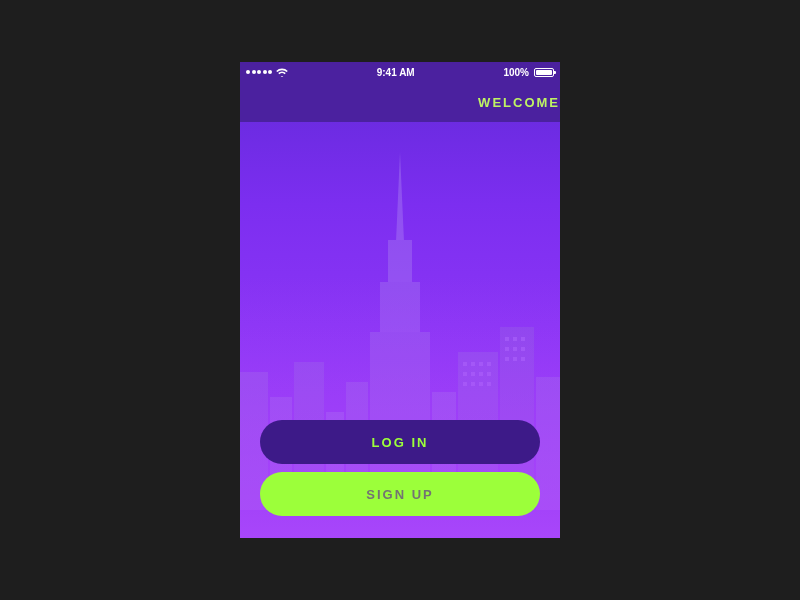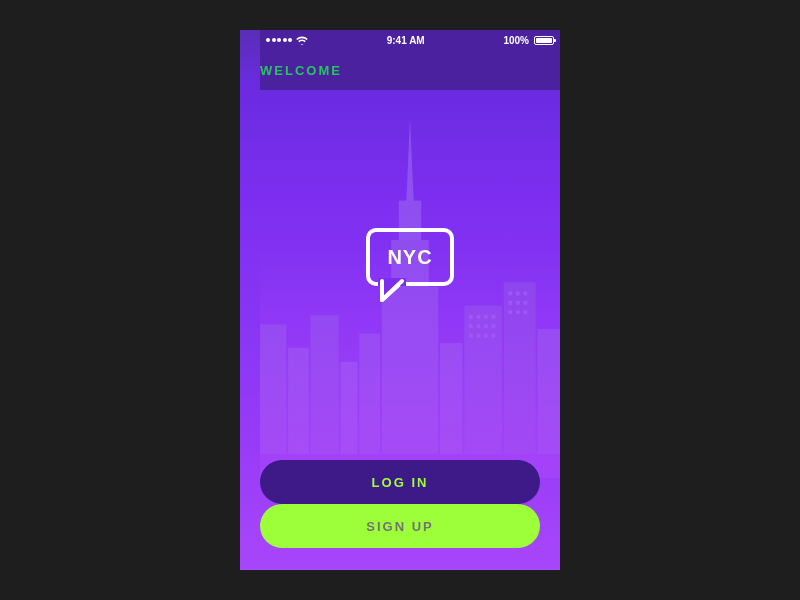--- a/index.html
+++ b/index.html
@@ -6,25 +6,24 @@
   html, body { width: 800px; height: 600px; overflow: hidden; }
   body {
     background: #1e1e1e;
     display: flex;
     align-items: center;
     justify-content: center;
     font-family: -apple-system, "Helvetica Neue", Arial, sans-serif;
   }
   .phone {
     width: 320px;
-    height: 540px;
+    height: 476px;
     position: relative;
     overflow: hidden;
     background: linear-gradient(to bottom, #5a2db8 0%, #6a2be0 10%, #7c2ef0 30%, #8a35f5 55%, #9a3cf8 80%, #a846fa 100%);
-    padding-left: 20px;
   }
   .status-bar {
     height: 20px;
     background: #4b219f;
     color: #fff;
     font-size: 10px;
     font-weight: 600;
     display: flex;
     align-items: center;
     justify-content: space-between;
@@ -46,24 +45,24 @@
     content: ""; position: absolute; right: -3px; top: 2px;
     width: 2px; height: 3px; background: #fff; border-radius: 0 1px 1px 0;
   }
   .battery-fill {
     position: absolute; left: 1px; top: 1px; bottom: 1px; width: 16px;
     background: #fff; border-radius: 1px;
   }
   .nav-bar {
     height: 40px;
     background: #4b219f;
-    color: #22c55e;
+    color: #bef264;
     display: flex;
     align-items: center;
-    justify-content: flex-start;
+    justify-content: flex-end;
     font-size: 13px;
     font-weight: 700;
     letter-spacing: 2px;
   }
   .hero {
     position: relative;
     flex: 1;
     height: 388px;
     overflow: hidden;
   }
@@ -81,21 +80,21 @@
     position: absolute;
     left: 50%; top: 46%;
     transform: translate(-50%, -50%);
   }
   .bottom {
     position: absolute;
     bottom: 0; left: 0; right: 0;
     padding: 0 20px 22px 20px;
     display: flex;
     flex-direction: column;
-    gap: 0;
+    gap: 8px;
   }
   .btn {
     border: none;
     border-radius: 24px;
     height: 44px;
     font-size: 13px;
     font-weight: 700;
     letter-spacing: 2px;
     cursor: pointer;
   }
@@ -178,30 +177,20 @@
         <rect x="265" y="225" width="4" height="4"></rect>
           <rect x="273" y="225" width="4" height="4"></rect>
           <rect x="281" y="225" width="4" height="4"></rect>
         <rect x="265" y="235" width="4" height="4"></rect>
           <rect x="273" y="235" width="4" height="4"></rect>
           <rect x="281" y="235" width="4" height="4"></rect>
       </g>
     </svg>
     <div class="sky-fade"></div>
 
-    <div class="logo">
-      <svg width="92" height="80" viewBox="0 0 92 80">
-        <rect x="4" y="4" width="84" height="54" rx="8" ry="8" fill="none" stroke="#fff" stroke-width="4"></rect>
-        <polygon points="18,56 18,74 38,56" fill="none" stroke="#fff" stroke-width="4" stroke-linejoin="round"></polygon>
-        <rect x="14" y="52" width="28" height="8" fill="#7c2ef0"></rect>
-        <polygon points="18,55 18,72 36,55" fill="#7c2ef0"></polygon>
-        <polyline points="18,55 18,74 38,55" fill="none" stroke="#fff" stroke-width="4" stroke-linecap="round" stroke-linejoin="round"></polyline>
-        <text x="46" y="38" text-anchor="middle" font-family="Arial, sans-serif" font-weight="700" font-size="20" fill="#fff" letter-spacing="1">NYC</text>
-      </svg>
-    </div>
   </div>
 
   <div class="bottom">
     <button class="btn btn-login">LOG IN</button>
     <button class="btn btn-signup">SIGN UP</button>
   </div>
 
 </div>
 
 </body></html>

